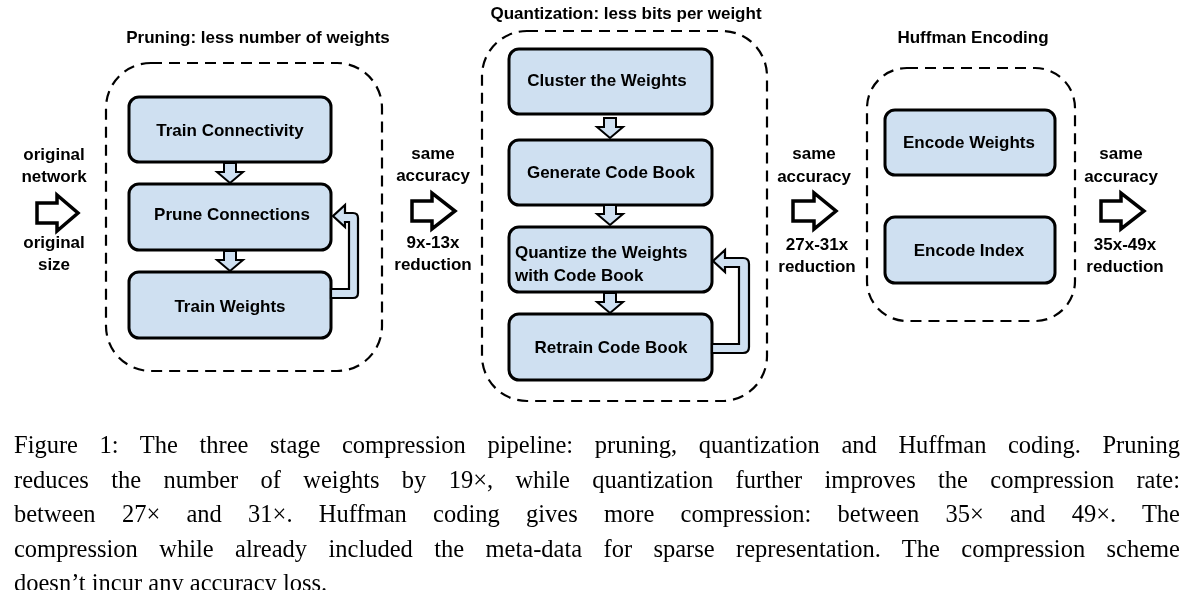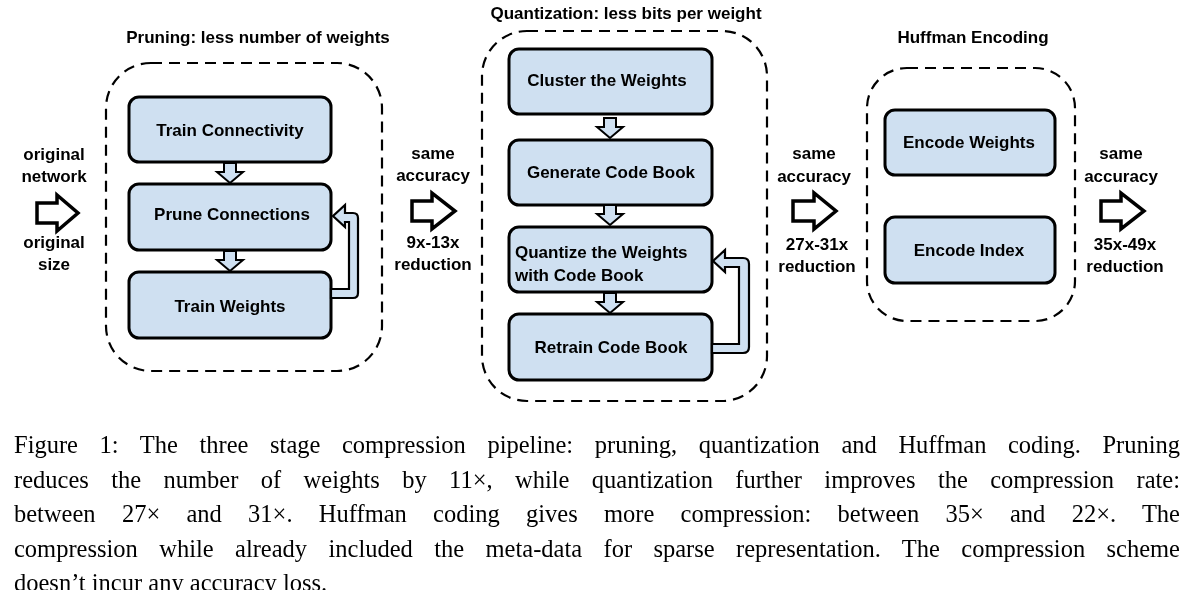--- a/index.html
+++ b/index.html
@@ -109,17 +109,17 @@
     <text class="lbl" font-size="17" x="1121" y="159" text-anchor="middle">same</text>
     <text class="lbl" font-size="17" x="1121" y="182" text-anchor="middle">accuracy</text>
     <path class="bigarrow" d="M1101,201 L1121,201 L1121,193 L1144,211 L1121,229 L1121,221 L1101,221 Z"></path>
     <text class="lbl" font-size="17" x="1125" y="250" text-anchor="middle">35x-49x</text>
     <text class="lbl" font-size="17" x="1125" y="272" text-anchor="middle">reduction</text>
   </g>
 </svg>
 
 <p id="caption">
   <span class="line">Figure 1: The three stage compression pipeline: pruning, quantization and Huffman coding. Pruning</span>
-  <span class="line">reduces the number of weights by 11×, while quantization further improves the compression rate:</span>
-  <span class="line">between 27× and 31×. Huffman coding gives more compression: between 35× and 22×. The</span>
+  <span class="line">reduces the number of weights by 19×, while quantization further improves the compression rate:</span>
+  <span class="line">between 27× and 31×. Huffman coding gives more compression: between 35× and 49×. The</span>
   <span class="line">compression while already included the meta-data for sparse representation. The compression scheme</span>
   <span class="line last">doesn’t incur any accuracy loss.</span>
 </p>
 
 </body></html>

